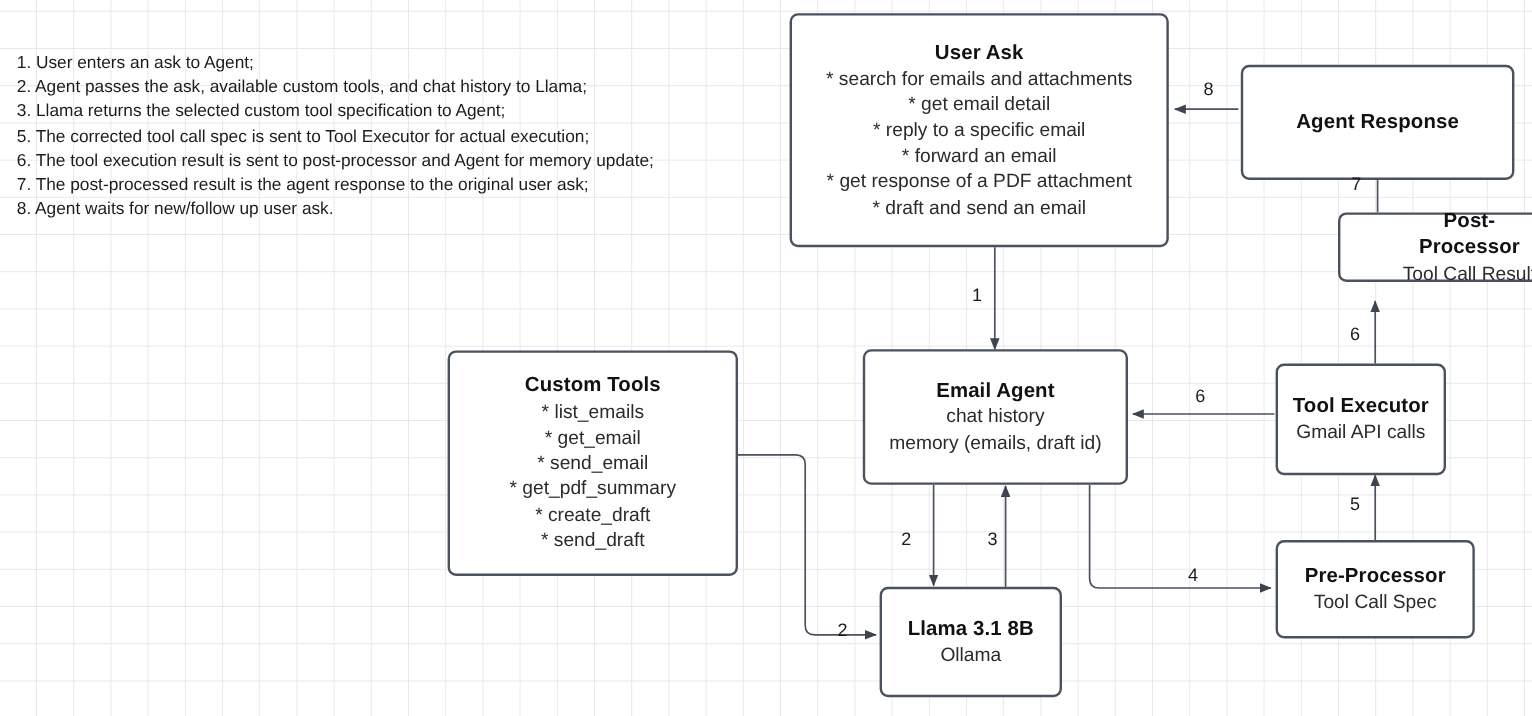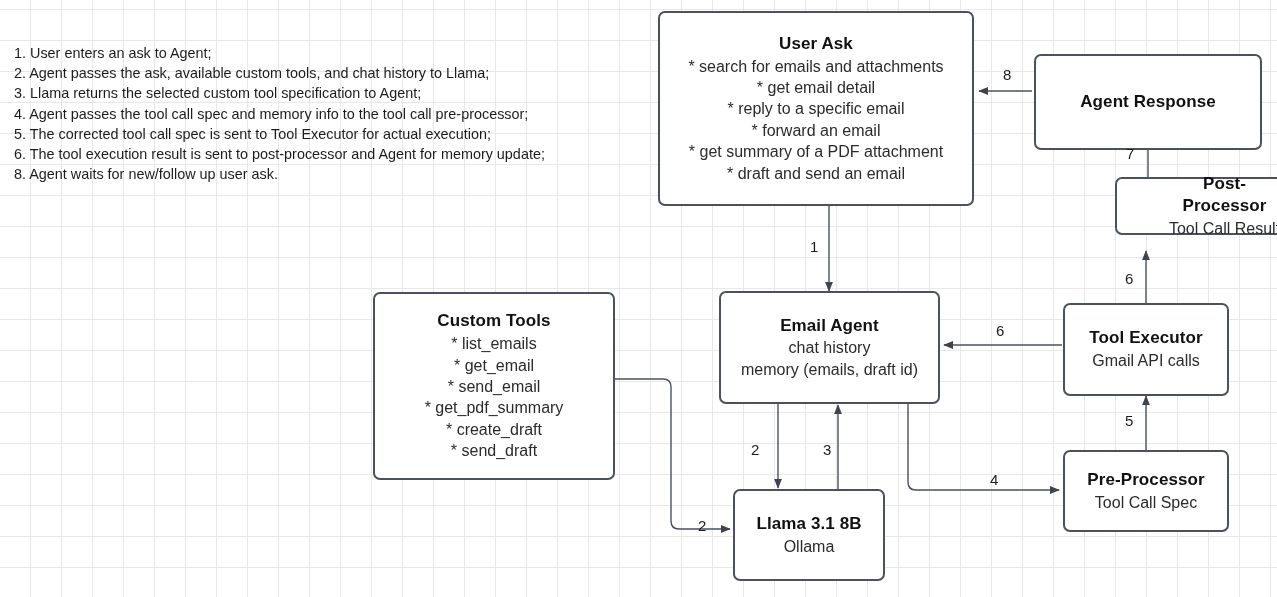--- a/index.html
+++ b/index.html
@@ -121,48 +121,48 @@
   <div class="edge-label" style="left:1125px; top:412px;">5</div>
   <div class="edge-label" style="left:1125px; top:270px;">6</div>
   <div class="edge-label" style="left:996px; top:322px;">6</div>
   <div class="edge-label" style="left:1126px; top:145px;">7</div>
   <div class="edge-label" style="left:1003px; top:66px;">8</div>
 
   <div id="legend">
     <div>1. User enters an ask to Agent;</div>
     <div>2. Agent passes the ask, available custom tools, and chat history to Llama;</div>
     <div>3. Llama returns the selected custom tool specification to Agent;</div>
-    <div>4. Agent passes the tool call spec and memory info to the tool call pre-processor;</div>
     <div>5. The corrected tool call spec is sent to Tool Executor for actual execution;</div>
     <div>6. The tool execution result is sent to post-processor and Agent for memory update;</div>
+    <div>7. The post-processed result is the agent response to the original user ask;</div>
     <div>8. Agent waits for new/follow up user ask.</div>
   </div>
 
   <div class="node" style="left:658px; top:11px; width:316px; height:195px;">
     <div class="title">User Ask</div>
     <div class="bullets">
       <div>* search for emails and attachments</div>
       <div>* get email detail</div>
       <div>* reply to a specific email</div>
       <div>* forward an email</div>
-      <div>* get summary of a PDF attachment</div>
+      <div>* get response of a PDF attachment</div>
       <div>* draft and send an email</div>
     </div>
   </div>
 
   <div class="node" style="left:1034px; top:54px; width:228px; height:96px;">
     <div class="title">Agent Response</div>
   </div>
 
   <div class="node" style="left:1115px; top:177px; width:175px; height:58px;padding-left:44px;">
     <div class="title">Post-Processor</div>
     <div class="sub">Tool Call Result</div>
   </div>
 
-  <div class="node" style="left:1063px; top:303px; width:166px; height:93px;">
+  <div class="node" style="left:1063px; top:303px; width:142px; height:93px;">
     <div class="title">Tool Executor</div>
     <div class="sub">Gmail API calls</div>
   </div>
 
   <div class="node" style="left:1063px; top:450px; width:166px; height:82px;">
     <div class="title">Pre-Processor</div>
     <div class="sub">Tool Call Spec</div>
   </div>
 
   <div class="node" style="left:719px; top:291px; width:221px; height:113px;">

